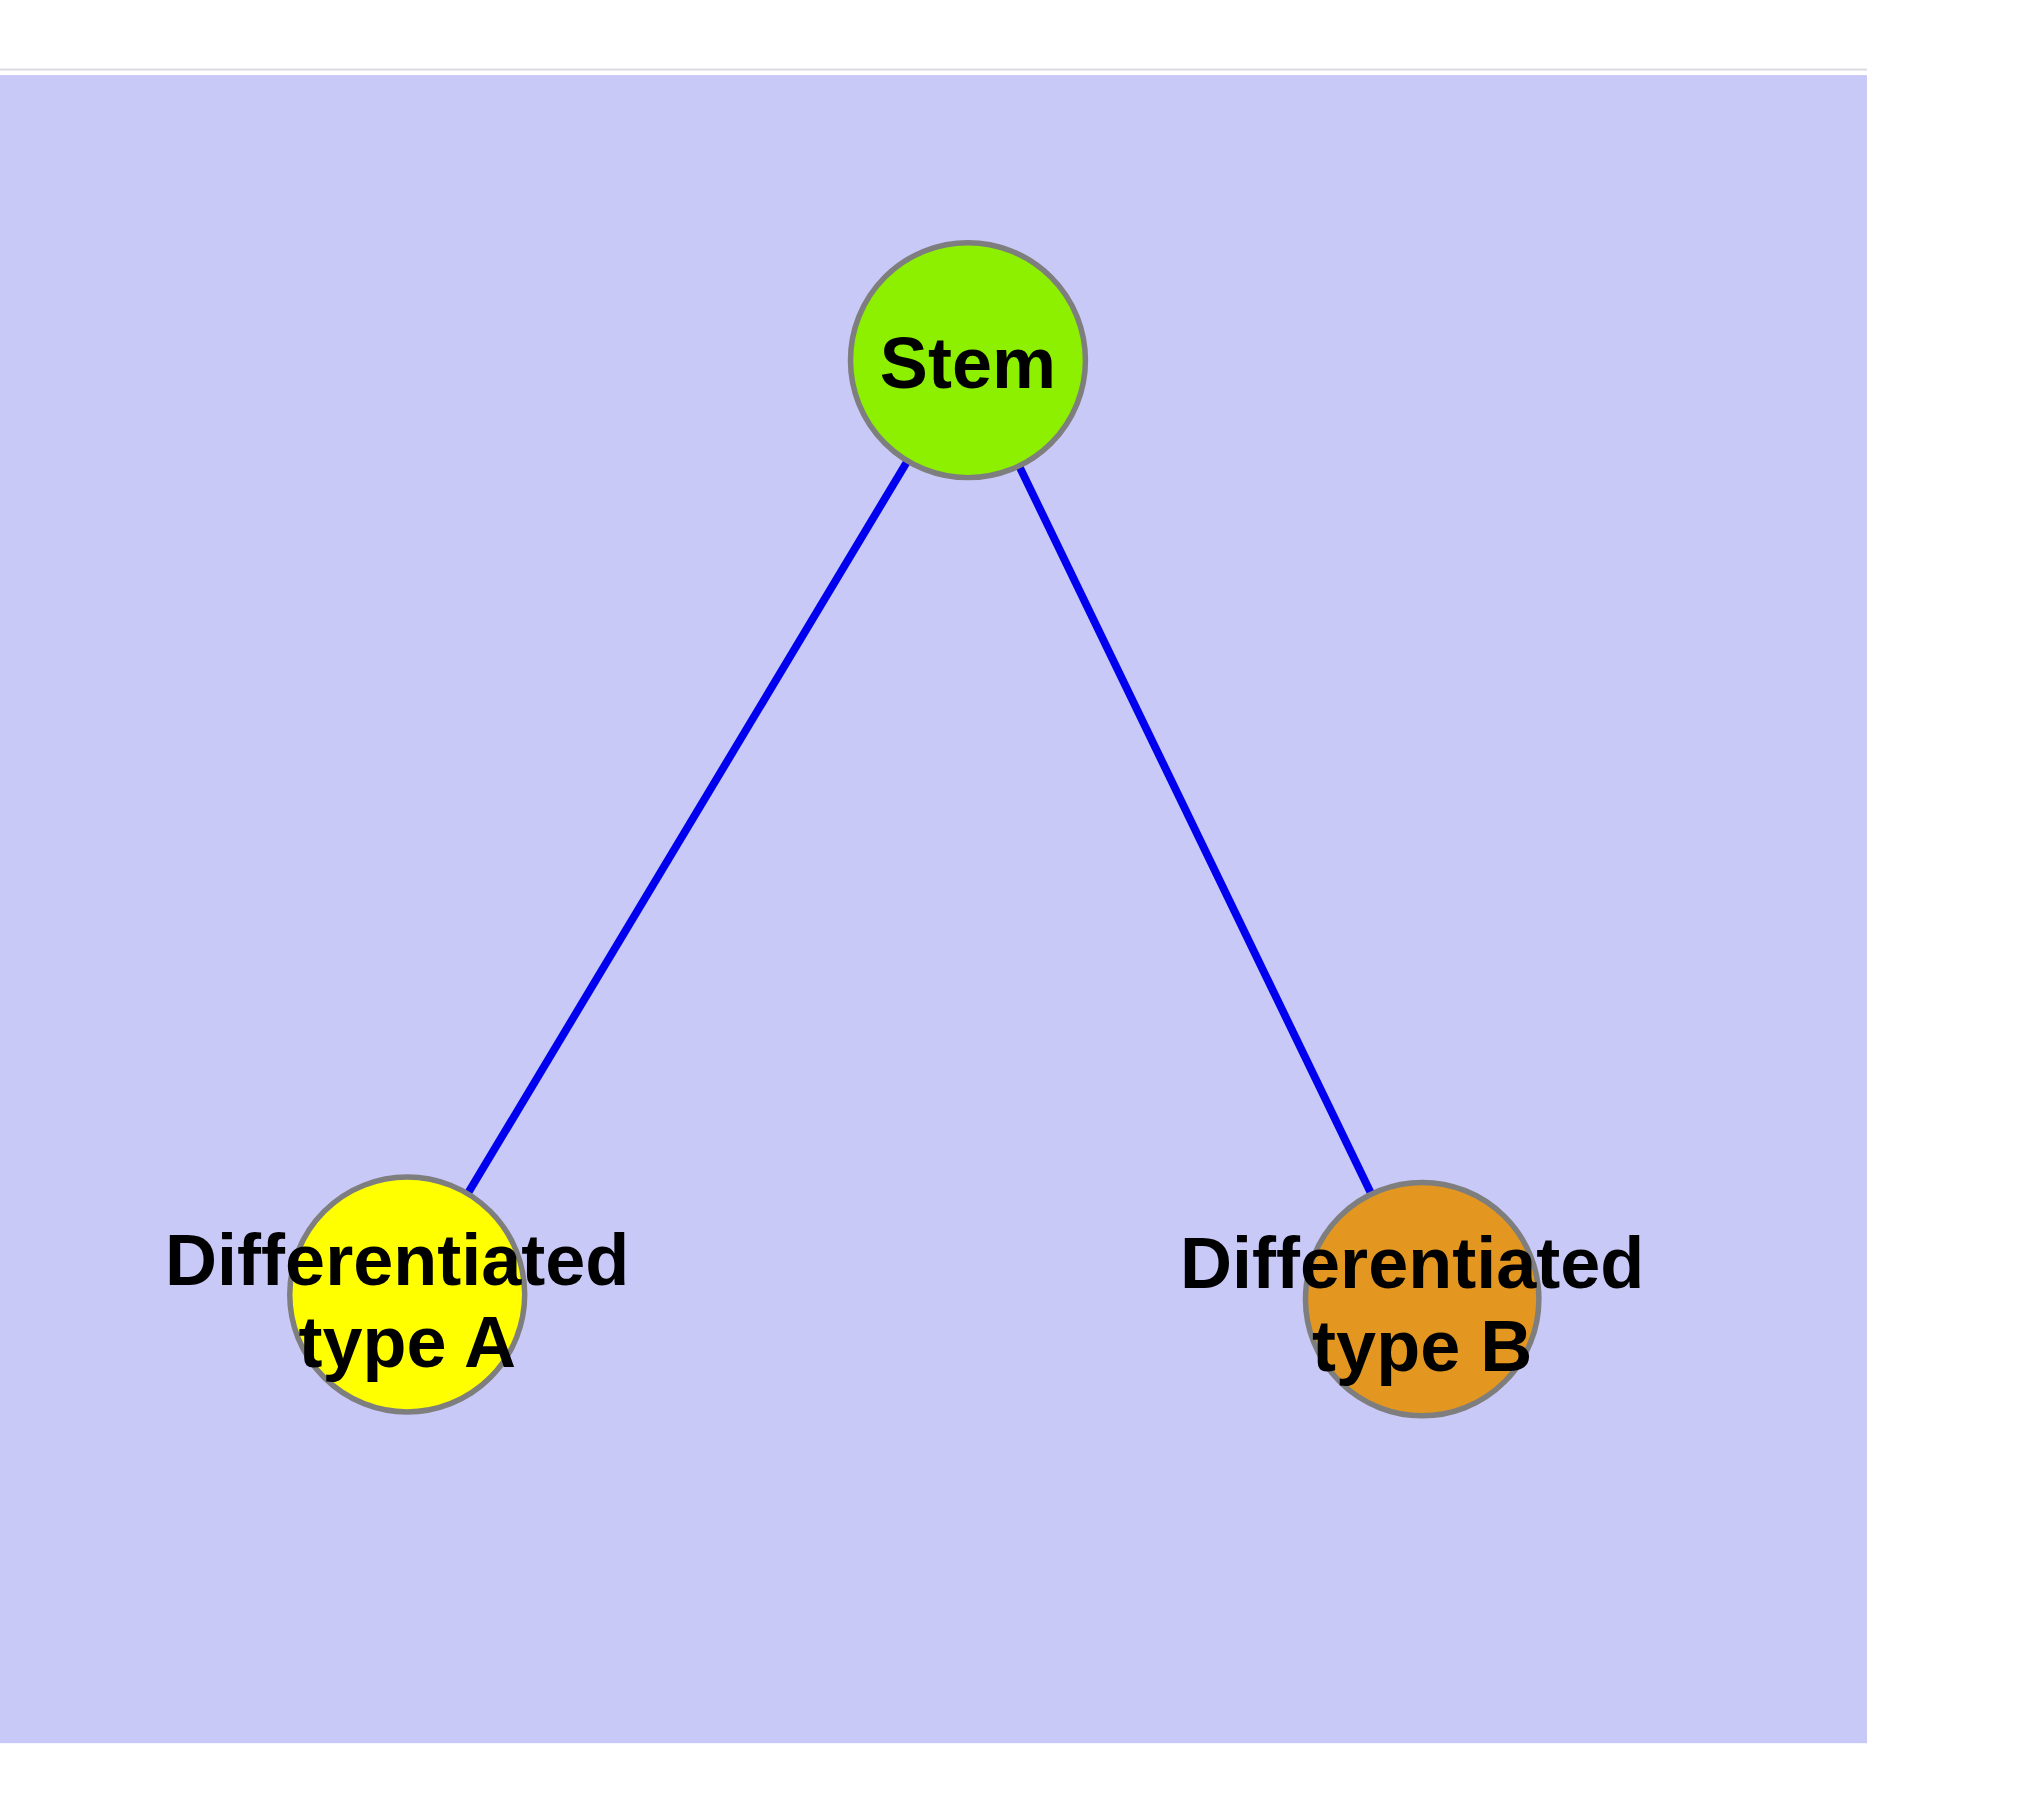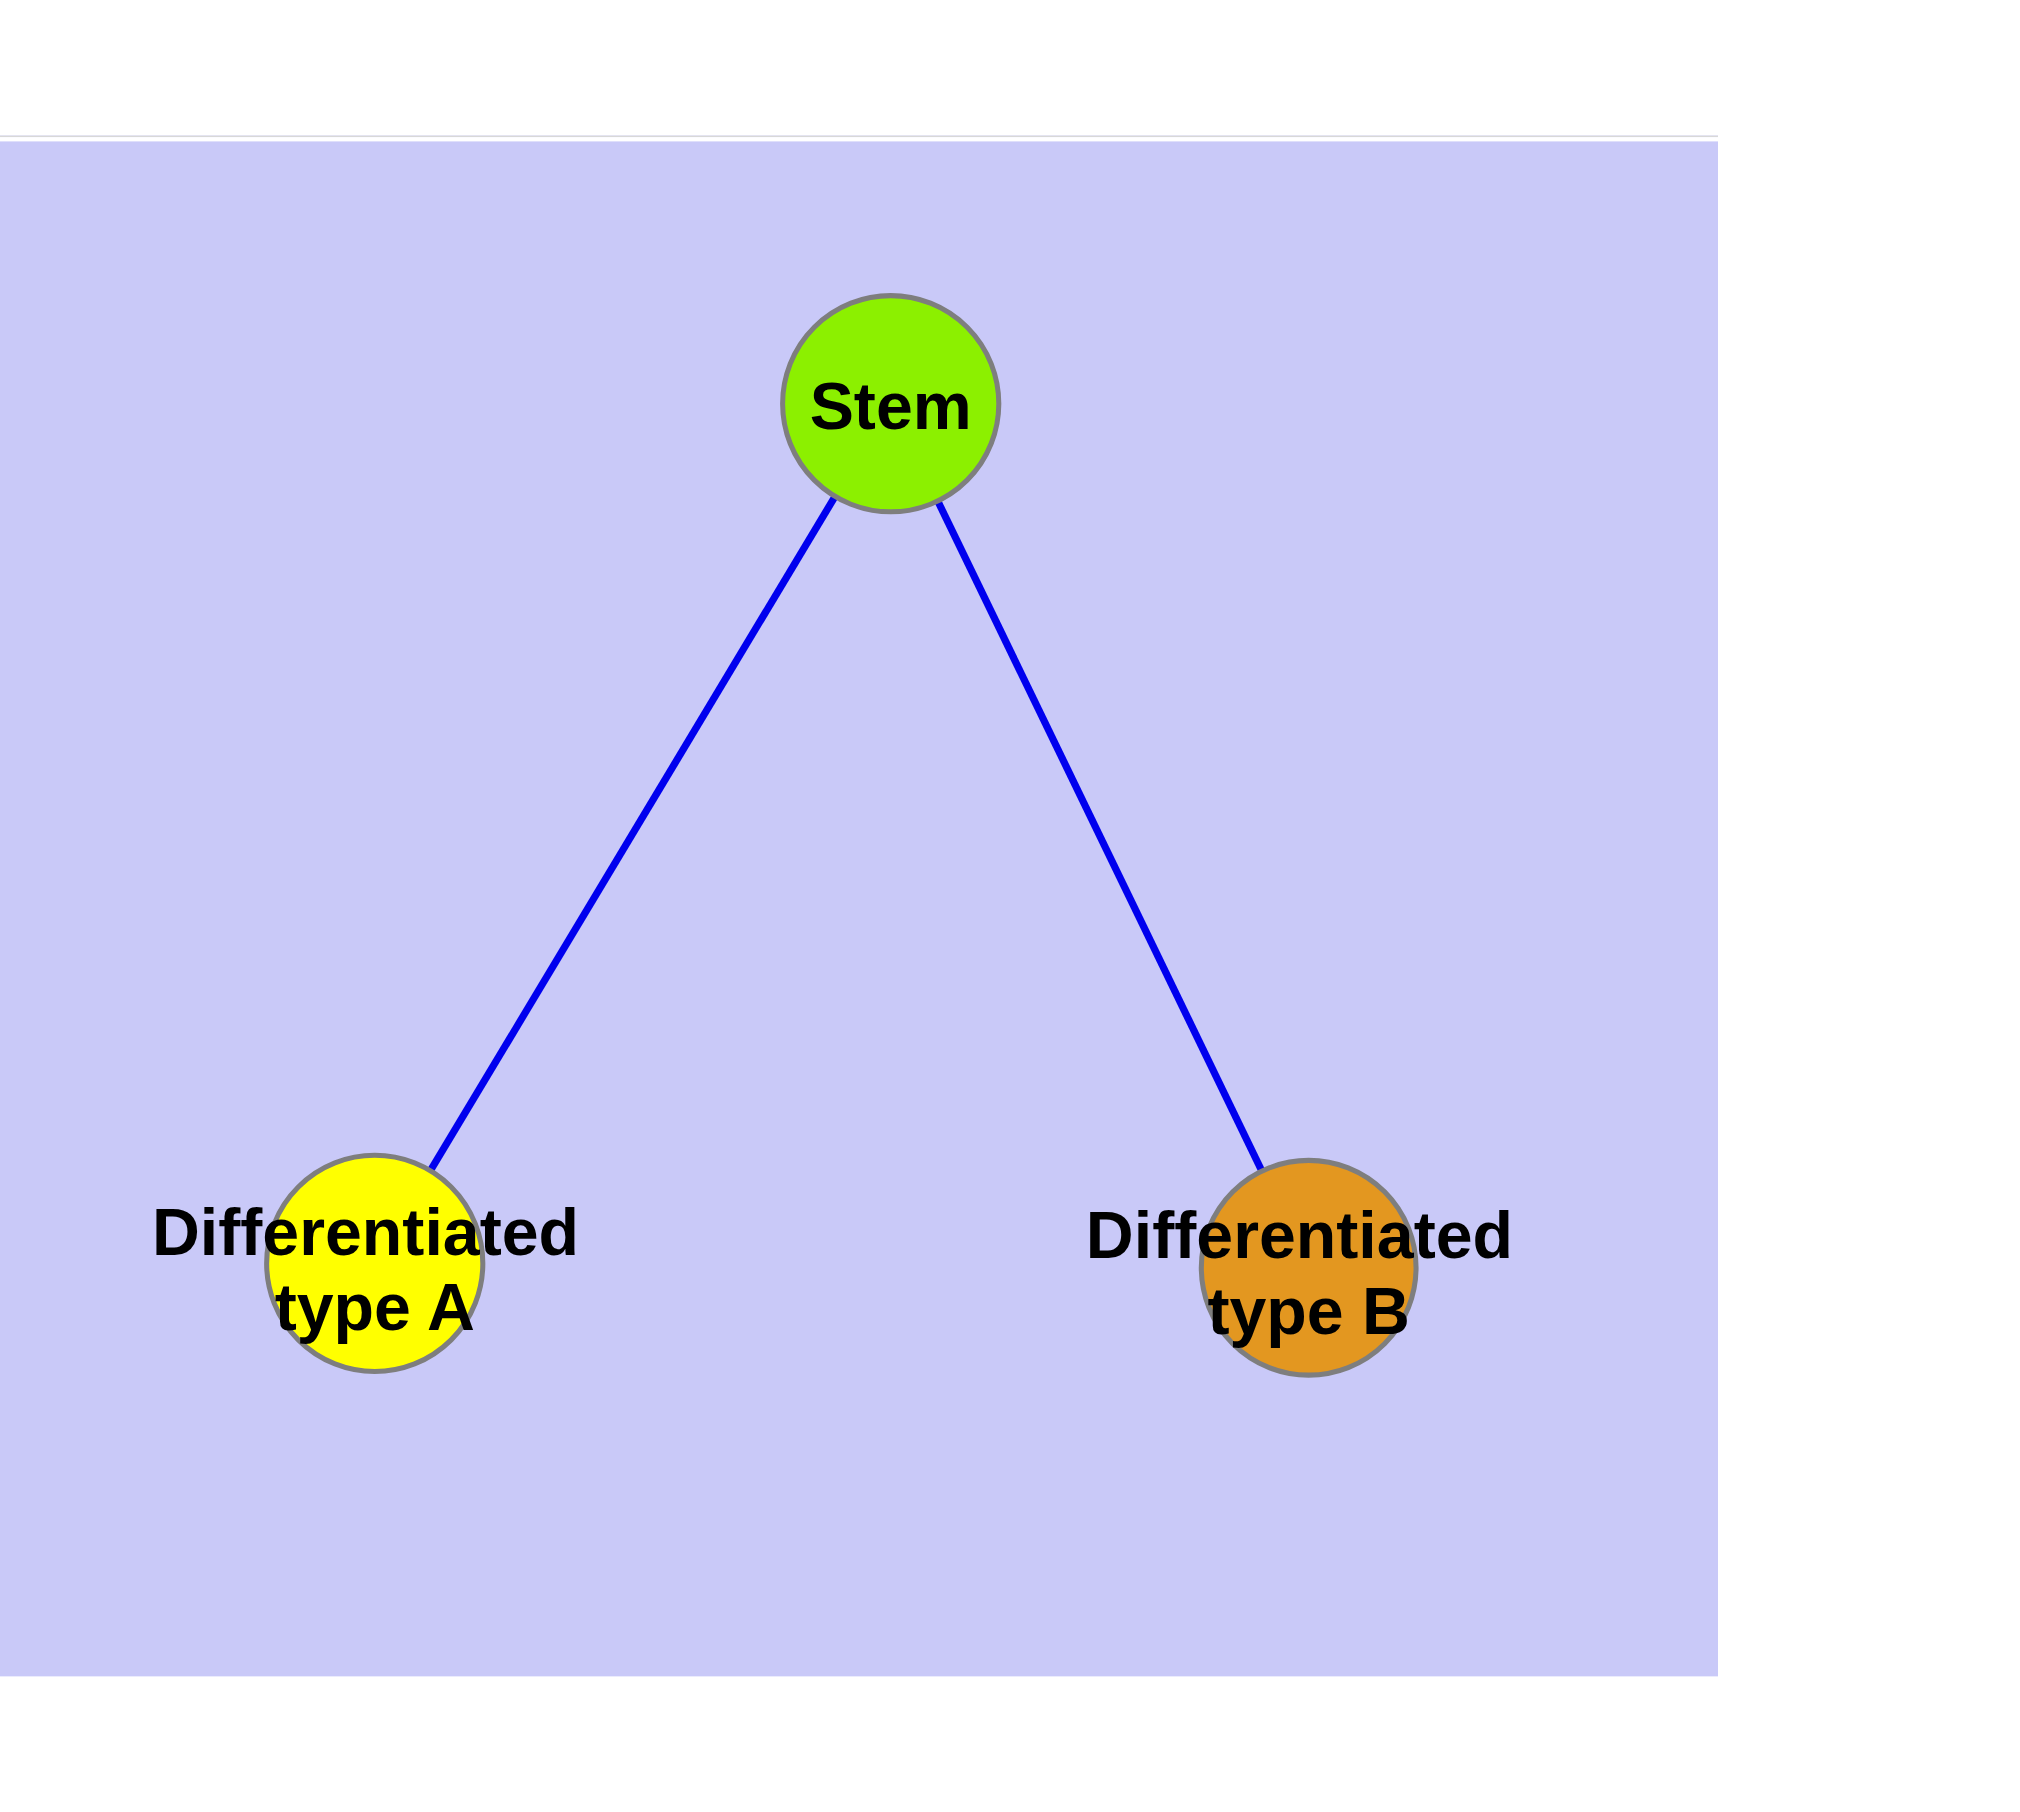--- a/index.html
+++ b/index.html
@@ -2,21 +2,21 @@
 <html style="font-size:13.6px"><head>
 <meta charset="utf-8">
 <style>
   html, body {
     margin: 0;
     padding: 0;
     background: #ffffff;
   }
   .canvas {
     position: relative;
-    width: 1718px;
+    width: 1867px;
     height: 1812px;
     overflow: hidden;
     font-family: "Liberation Sans", sans-serif;
   }
   .canvas svg {
     display: block;
     width: 100%;
     height: 100%;
   }
   .node-label {

